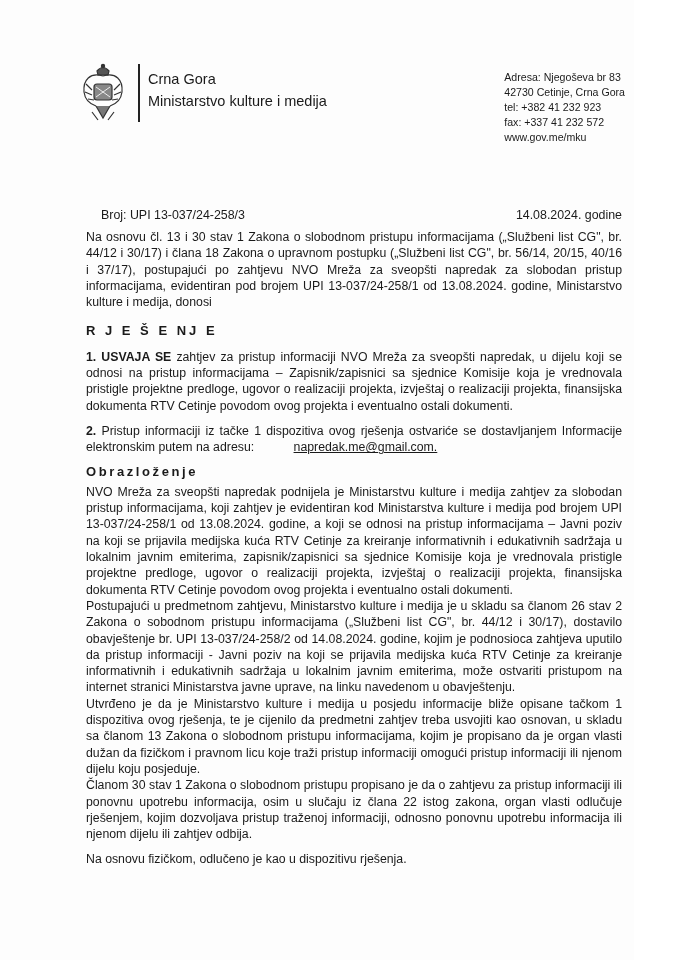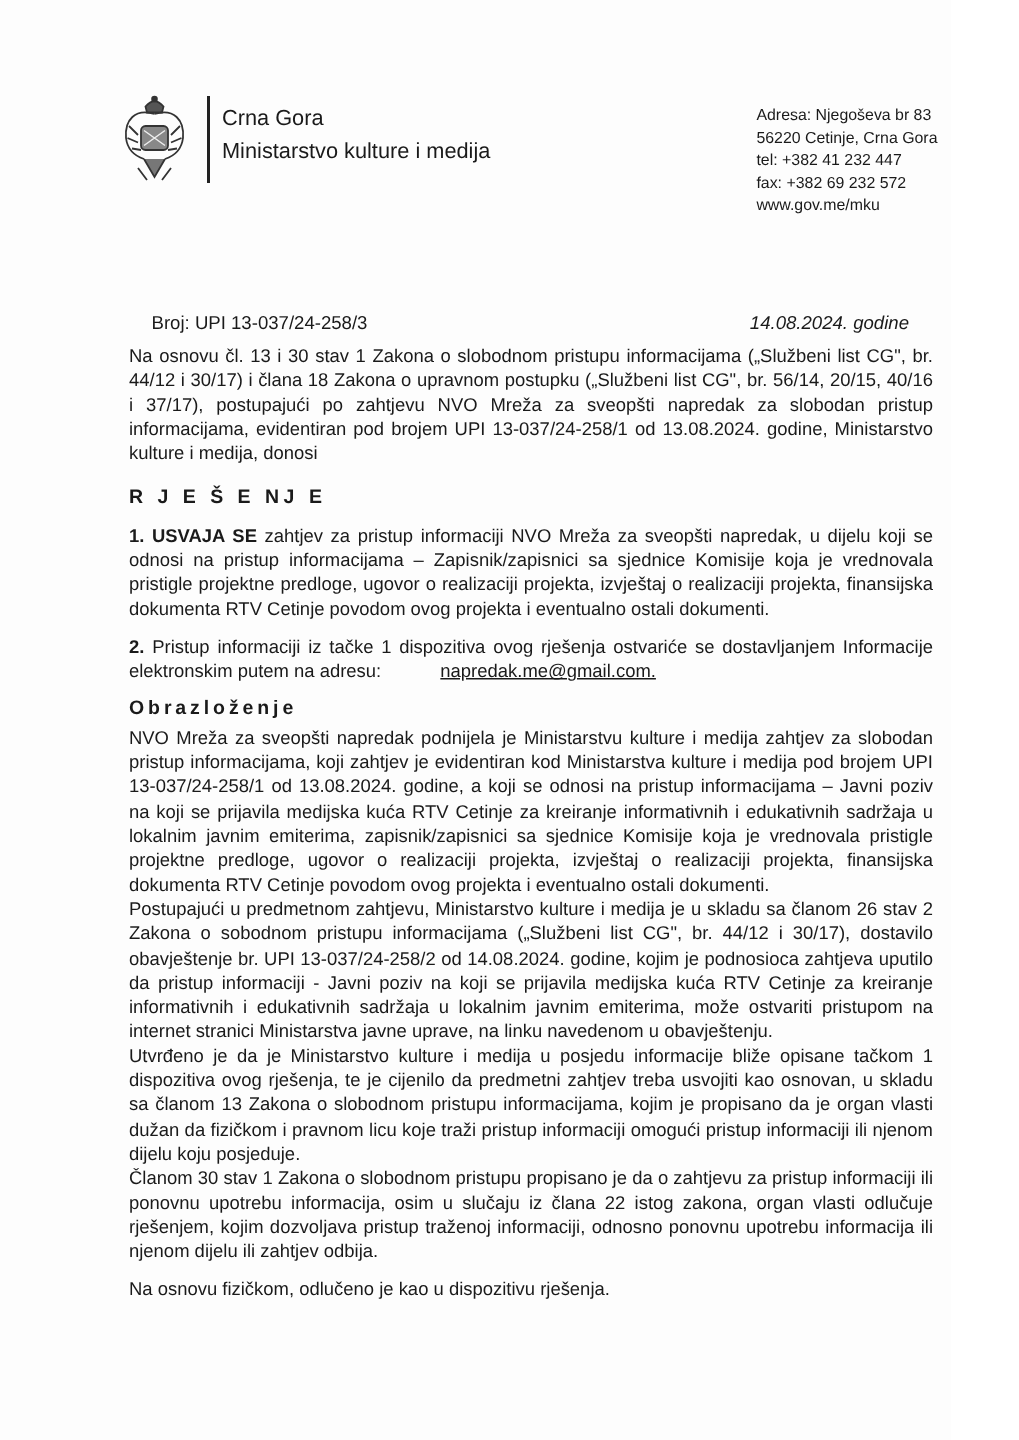--- a/index.html
+++ b/index.html
@@ -6,21 +6,21 @@
   body { width:679px; height:960px; position:relative; overflow:hidden;
          font-family:"Liberation Sans", "DejaVu Sans", sans-serif; color:#1a1a1a; }
   .page { position:absolute; left:0; top:0; width:634px; height:960px; background:#fdfdfd; }
   .header { position:absolute; left:80px; top:62px; width:545px; height:80px; }
   .coat { position:absolute; left:0; top:0; width:46px; height:64px; }
   .vline { position:absolute; left:58px; top:2px; width:2px; height:58px; background:#222; }
   .org { position:absolute; left:68px; top:6px; font-size:14.5px; line-height:22px; color:#1a1a1a; }
   .contact { position:absolute; right:0; top:8px; text-align:left; font-size:10.6px; line-height:15px; color:#1a1a1a; }
   .meta { position:absolute; left:86px; top:208px; width:536px; font-size:12.4px; }
   .meta .num { position:absolute; left:15px; top:0; }
-  .meta .date { position:absolute; right:16px; top:0;font-style:italic; }
+  .meta .date { position:absolute; right:0; top:0; }
   .body { position:absolute; left:86px; top:229px; width:536px; font-size:12.3px; line-height:16.3px; }
   p { margin:0; text-align:justify; }
   .gap { margin-top:9px; }
   .title { text-align:left; font-weight:bold; font-size:13px; letter-spacing:3px; margin:13px 0 9px 0; }
   .title2 { text-align:left; font-weight:bold; font-size:13px; letter-spacing:2.6px; margin:8px 0 4px 0; }
   .b { font-weight:bold; }
   .u { text-decoration:underline;padding-left:36px; }
 </style>
 </head>
 <body>
@@ -44,23 +44,23 @@
         </g>
       </svg>
     </div>
     <div class="vline"></div>
     <div class="org">
       <div>Crna Gora</div>
       <div>Ministarstvo kulture i medija</div>
     </div>
     <div class="contact">
       <div>Adresa: Njegoševa br 83</div>
-      <div>56220 Cetinje, Crna Gora</div>
-      <div>tel: +382 41 232 447</div>
-      <div>fax: +382 69 232 572</div>
+      <div>42730 Cetinje, Crna Gora</div>
+      <div>tel: +382 41 232 923</div>
+      <div>fax: +337 41 232 572</div>
       <div>www.gov.me/mku</div>
     </div>
   </div>
 
   <div class="meta">
     <span class="num">Broj: UPI 13-037/24-258/3</span>
     <span class="date">14.08.2024. godine</span>
   </div>
 
   <div class="body">

